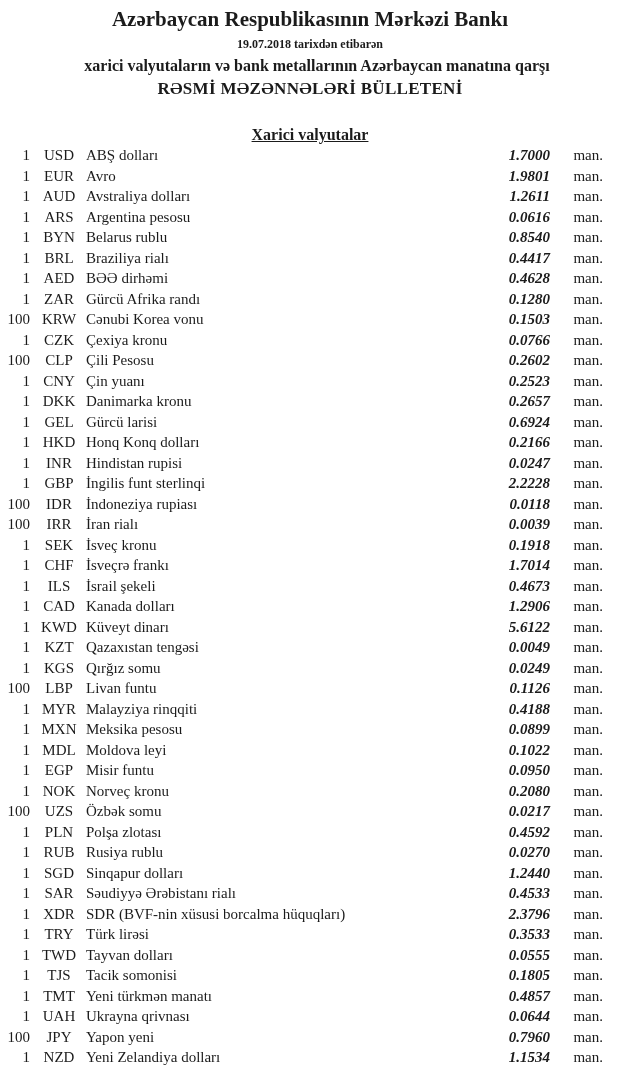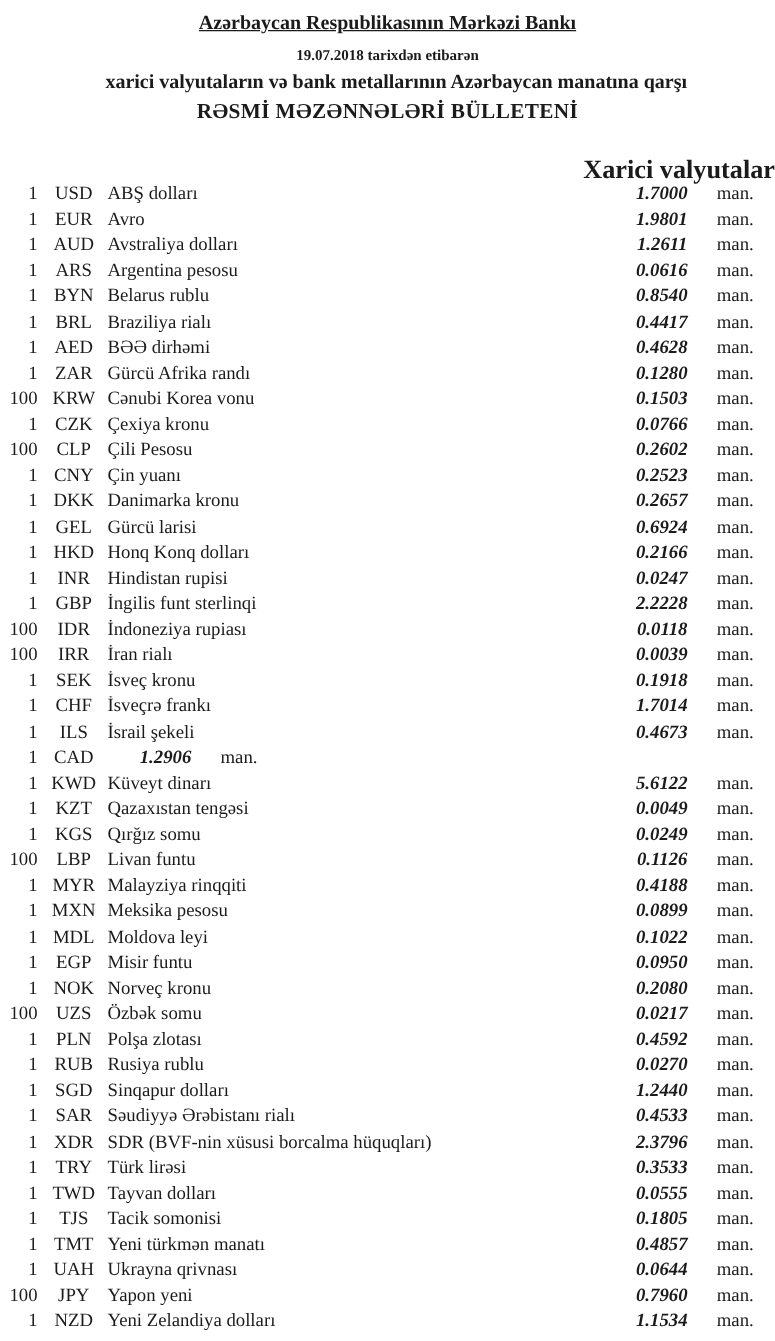--- a/index.html
+++ b/index.html
@@ -8,30 +8,31 @@
     background: #ffffff;
   }
   body {
     width: 620px;
     height: 1073px;
     color: #1b1b1b;
     font-family: "Liberation Serif", "DejaVu Serif", serif;
     overflow: hidden;
   }
   .header { text-align: center; padding-top: 5px; }
-  .title    { font-size: 16px; font-weight: 700; line-height: 28px; text-decoration: underline; }
+  .title    { font-size: 21px; font-weight: 700; line-height: 28px; }
   .dateline { font-size: 12px; font-weight: 700; line-height: 22px; }
   .subtitle { font-size: 16px; font-weight: 700; line-height: 22px; padding-left: 14px; }
   .bulletin { font-size: 17px; font-weight: 700; line-height: 23px; letter-spacing: 0.3px; }
   .section-title {
-    text-align: right;
-    font-size: 21px;
+    text-align: center;
+    font-size: 16px;
     font-weight: 700;
     line-height: 20px;
     margin-top: 25px;
+    text-decoration: underline;
   }
   .table { margin-top: 2px; }
   .row {
     display: flex;
     align-items: baseline;
     height: 20.5px;
     font-size: 15px;
     padding-right: 17px;
     white-space: nowrap;
   }
@@ -204,20 +205,21 @@
     <div class="row">
       <span class="qty">1</span>
       <span class="code">ILS</span>
       <span class="name">İsrail şekeli</span>
       <span class="rate">0.4673</span>
       <span class="unit">man.</span>
     </div>
     <div class="row">
       <span class="qty">1</span>
       <span class="code">CAD</span>
+      <span class="name">Kanada dolları</span>
       <span class="rate">1.2906</span>
       <span class="unit">man.</span>
     </div>
     <div class="row">
       <span class="qty">1</span>
       <span class="code">KWD</span>
       <span class="name">Küveyt dinarı</span>
       <span class="rate">5.6122</span>
       <span class="unit">man.</span>
     </div>

